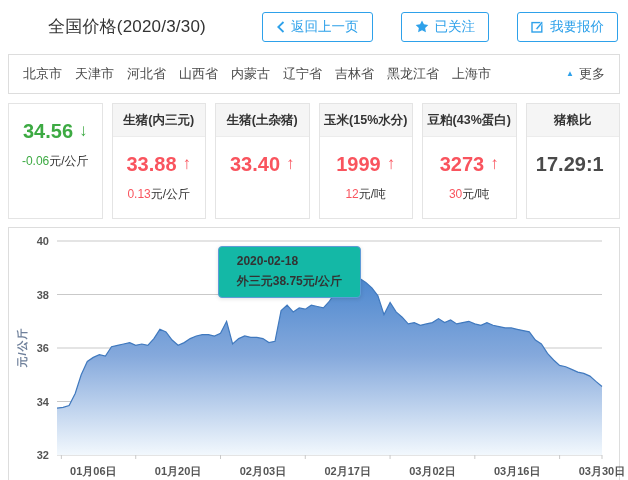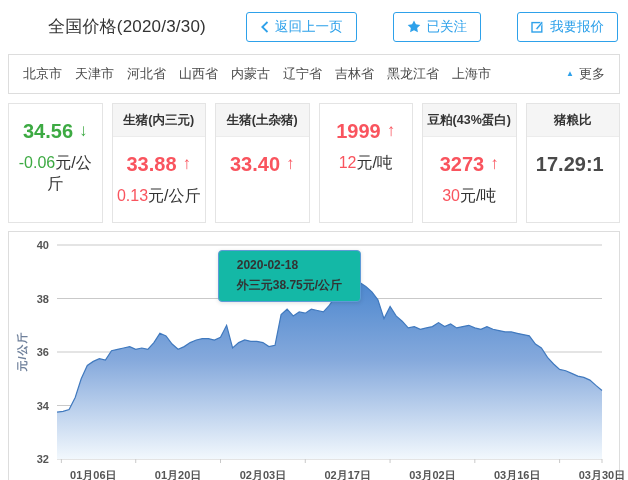--- a/index.html
+++ b/index.html
@@ -3,21 +3,21 @@
 <meta charset="utf-8">
 <style>
   * { box-sizing: border-box; margin: 0; padding: 0; }
   html,body { width: 628px; height: 480px; background: #fff;
     font-family: "Liberation Sans", "DejaVu Sans", sans-serif; overflow: hidden; }
 
   
   .hdr { display: flex; justify-content: space-between; align-items: center;
          padding: 12px 10px 12px 12px; margin-left: 36px; }
   .hdr h1 { font-size: 17px; font-weight: normal; color: #333; letter-spacing: .2px; }
-  .hdr .btns { display: flex; gap: 36px; }
+  .hdr .btns { display: flex; gap: 28px; }
   .btn { display: flex; align-items: center; gap: 6px; background: #fff;
          border: 1px solid #2ea1ea; color: #2ea1ea; font-size: 13.5px;
          padding: 7px 13px; border-radius: 3px; cursor: pointer; line-height: 1; }
   .btn svg { display: block; }
 
   
   .tabs { margin: 0 8px; border: 1px solid #ddd; display: flex; align-items: center;
           gap: 13px; padding: 10px 14px; font-size: 13px; color: #4a4a4a; justify-content: flex-end; }
   .tabs .tab { cursor: pointer; white-space: nowrap; }
   .more { margin-left: auto; display: flex; align-items: center; gap: 5px;
@@ -26,21 +26,21 @@
 
   
   .cards { margin: 9px 8px 0; display: flex; gap: 9px; }
   .card { flex: 1; border: 1px solid #e4e4e4; background: #fff; text-align: center; }
   .card-h { background: #f5f5f5; border-bottom: 1px solid #ececec; font-size: 12.5px;
             font-weight: bold; color: #333; padding: 8px 0 7px; white-space: nowrap; }
   .card-b { padding: 16px 2px 15px; }
   .vrow { display: flex; justify-content: center; align-items: center; gap: 6px; }
   .val { font-size: 20px; font-weight: bold; color: #4a4a4a; }
   .arw { font-size: 17px; font-weight: bold; }
-  .sub { margin-top: 10px; font-size: 16px; color: #333; min-height: 14px; }
+  .sub { margin-top: 10px; font-size: 12px; color: #333; min-height: 14px; }
   .card[data-trend="up"]   .val, .card[data-trend="up"]   .arw, .card[data-trend="up"]   .chg { color: #f9545e; }
   .card[data-trend="down"] .val, .card[data-trend="down"] .arw, .card[data-trend="down"] .chg { color: #3daa43; }
   .card[data-trend="flat"] .val { color: #4a4a4a; }
 
   
   .panel { margin: 8px 8px 0; border: 1px solid #ddd; position: relative;
            height: 256px; background: #fff; }
   .panel svg { position: absolute; left: 0; top: 0; overflow: visible; }
   .ylab { position: absolute; left: -27px; top: 112px; width: 80px; text-align: center;
           transform: rotate(-90deg); font-size: 11px; font-weight: bold;
@@ -125,20 +125,21 @@
   <div class="card" data-trend="up">
     <div class="card-h">生猪(土杂猪)</div>
     <div class="card-b">
       <div class="vrow">
           <span class="val">33.40</span>
           <span class="arw">↑</span>
         </div>
     </div>
   </div>
   <div class="card" data-trend="up">
+    <div class="card-h">玉米(15%水分)</div>
     <div class="card-b">
       <div class="vrow">
           <span class="val">1999</span>
           <span class="arw">↑</span>
         </div>
       <div class="sub"><span class="chg">12</span><span>元/吨</span></div>
     </div>
   </div>
   <div class="card" data-trend="up">
     <div class="card-h">豆粕(43%蛋白)</div>

